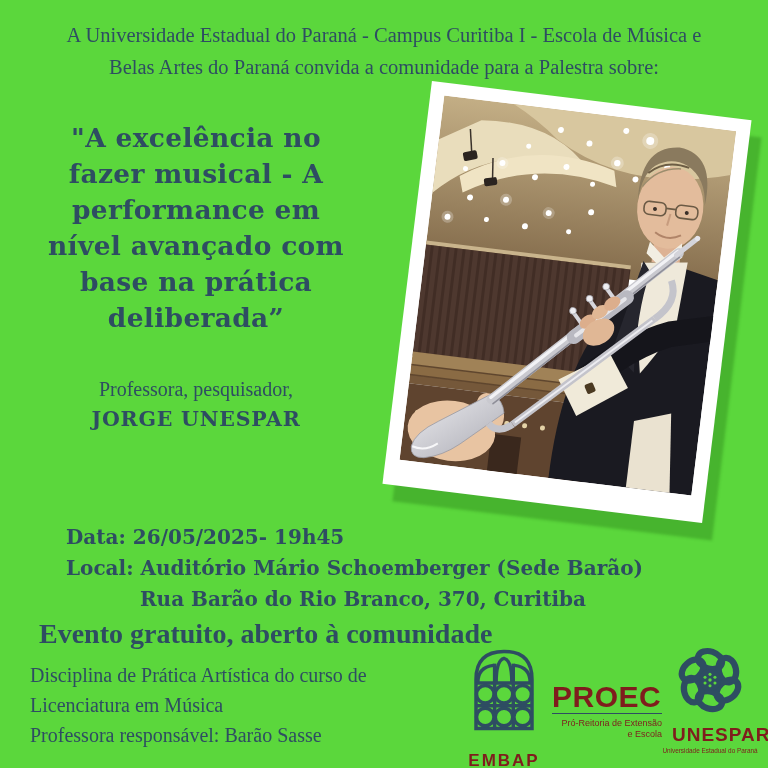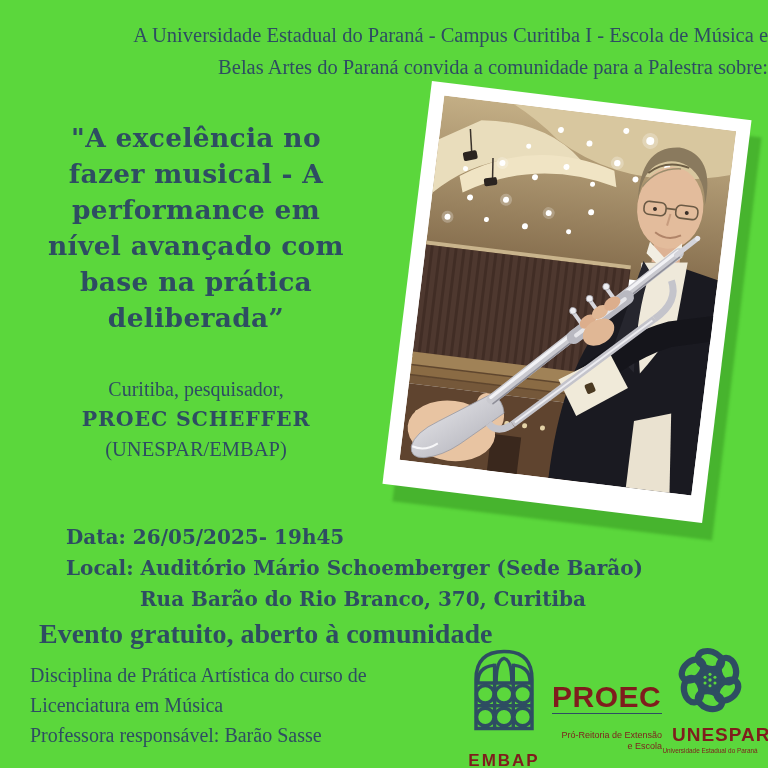--- a/index.html
+++ b/index.html
@@ -5,21 +5,21 @@
   html,body{margin:0;padding:0;}
   body{
     width:768px;height:768px;overflow:hidden;position:relative;
     background:#5bd73c;
     font-family:"Liberation Serif",serif;
     color:#2e4d62;
   }
   .abs{position:absolute;}
   
   .header{
-    top:20px;left:0;width:768px;text-align:right;
+    top:20px;left:0;width:768px;text-align:center;
     font-size:20.5px;line-height:1.55;color:#2e4d62;
   }
   
   .photo-frame{
     left:406px;top:99px;width:322px;height:406px;box-sizing:border-box;
     background:#ffffff;padding:13px 14px 26px 14px;
     transform:rotate(7deg);
     box-shadow:12px 16px 3px rgba(20,90,10,0.28);
   }
   .photo-frame svg{width:100%;height:100%;display:block;}
@@ -47,21 +47,21 @@
   .course{left:30px;top:660px;width:420px;font-size:20px;line-height:30px;}
   
   .logo{color:#7f1d1d;text-align:center;}
   .logo .lname{font-family:"Liberation Sans",sans-serif;font-weight:bold;}
   .logo .lsub{font-family:"Liberation Sans",sans-serif;}
   .logo-embap{left:458px;top:646px;width:92px;}
   .logo-embap .lname{font-size:17px;letter-spacing:2px;margin-top:19px;}
   .logo-embap .lsub{font-size:6.6px;letter-spacing:.8px;margin-top:1px;}
   .logo-proec{left:552px;top:682px;width:110px;text-align:left;}
   .logo-proec .lname{font-size:30px;letter-spacing:.5px;line-height:30px;}
-  .logo-proec .lsubwrap{border-top:1.5px solid #2e4d62;margin-top:1px;padding-top:16px;text-align:right;}
+  .logo-proec .lsubwrap{border-top:1.5px solid #2e4d62;margin-top:1px;padding-top:4px;text-align:right;}
   .logo-proec .lsub{font-size:9px;line-height:11px;}
   .logo-unespar{left:656px;top:640px;width:108px;}
   .logo-unespar .lname{font-size:19px;letter-spacing:1px;margin-top:0px;margin-left:16px;}
   .logo-unespar .lsub{font-size:6.4px;margin-top:1px;}
   .icon-box{display:flex;justify-content:center;}
 </style>
 </head>
 <body>
 
 <header class="abs header">
@@ -215,23 +215,22 @@
 </figure>
 
 <div class="abs quote">"A excelência no
 fazer musical - A
 performance em
 nível avançado com
 base na prática
 deliberada”</div>
 
 <div class="abs speaker">
-  <div>Curitiba, pesquisador,</div>
-  <div class="speaker-name">PROEC SCHEFFER</div>
-  <div class="speaker-affil">(UNESPAR/EMBAP)</div>
+  <div>Professora, pesquisador,</div>
+  <div class="speaker-name">JORGE UNESPAR</div>
 </div>
 
 <div class="abs details">
   <div>Data: 26/05/2025- 19h45</div>
   <div>Local: Auditório Mário Schoemberger (Sede Barão)</div>
   <div class="indent">Rua Barão do Rio Branco, 370, Curitiba</div>
 </div>
 
 <div class="abs free">Evento gratuito, aberto à comunidade</div>
 

